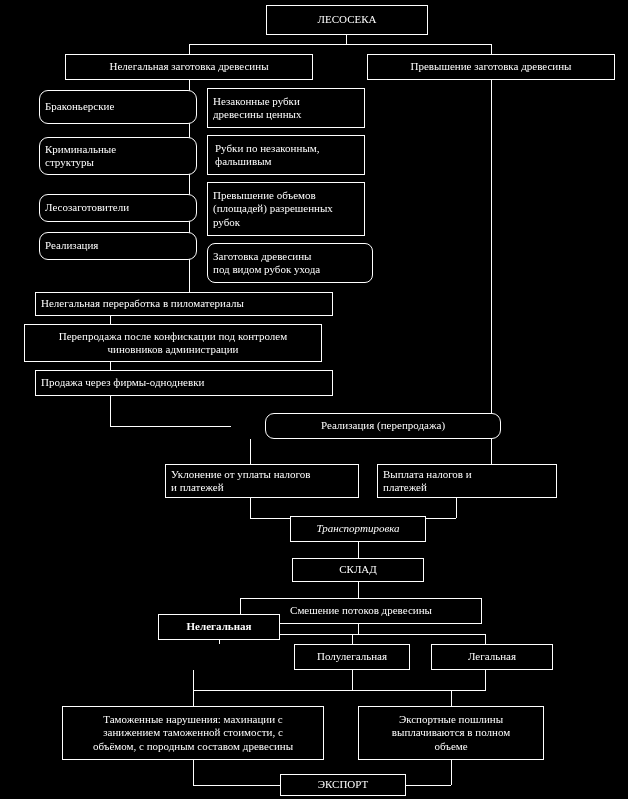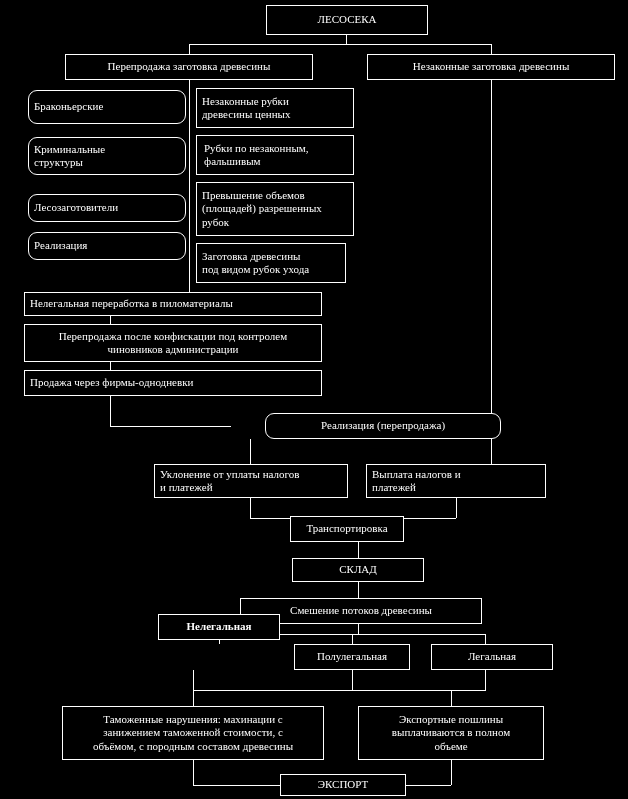--- a/index.html
+++ b/index.html
@@ -36,20 +36,21 @@
     text-align: center;
     padding: 2px 5px;
     white-space: pre-wrap;
   }
   .node.rounded {
     border-radius: 9px;
   }
   .node.left {
     justify-content: flex-start;
     text-align: left;
+    margin-left: 11px;
   }
   .connector {
     position: absolute;
     background: #ffffff;
   }
 </style>
 </head>
 <body>
 
 <div id="diagram">
@@ -80,46 +81,46 @@
     <div class="connector" style="left: 193px; top: 690px; width: 259px; height: 1px;"></div>
     <div class="connector" style="left: 193px; top: 690px; width: 1px; height: 16px;"></div>
     <div class="connector" style="left: 451px; top: 690px; width: 1px; height: 16px;"></div>
     <div class="connector" style="left: 485px; top: 670px; width: 1px; height: 20px;"></div>
     <div class="connector" style="left: 451px; top: 690px; width: 35px; height: 1px;"></div>
     <div class="connector" style="left: 193px; top: 760px; width: 1px; height: 25px;"></div>
     <div class="connector" style="left: 193px; top: 785px; width: 88px; height: 1px;"></div>
     <div class="connector" style="left: 451px; top: 760px; width: 1px; height: 25px;"></div>
     <div class="connector" style="left: 406px; top: 785px; width: 45px; height: 1px;"></div>
     <div class="node" style="left: 266px; top: 5px; width: 162px; height: 30px;">ЛЕСОСЕКА</div>
-    <div class="node" style="left: 65px; top: 54px; width: 248px; height: 26px;">Перепродажа заготовка древесины</div>
-    <div class="node" style="left: 367px; top: 54px; width: 248px; height: 26px;">Незаконные заготовка древесины</div>
+    <div class="node" style="left: 65px; top: 54px; width: 248px; height: 26px;">Нелегальная заготовка древесины</div>
+    <div class="node" style="left: 367px; top: 54px; width: 248px; height: 26px;">Превышение заготовка древесины</div>
     <div class="node rounded left" style="left: 28px; top: 90px; width: 158px; height: 34px;">Браконьерские</div>
     <div class="node left" style="left: 196px; top: 88px; width: 158px; height: 40px;">Незаконные рубки
 древесины ценных</div>
     <div class="node rounded left" style="left: 28px; top: 137px; width: 158px; height: 38px;">Криминальные
 структуры</div>
     <div class="node left" style="left: 196px; top: 135px; width: 158px; height: 40px; padding-left: 7px;">Рубки по незаконным,
 фальшивым</div>
     <div class="node left" style="left: 196px; top: 182px; width: 158px; height: 54px;">Превышение объемов
 (площадей) разрешенных
 рубок</div>
     <div class="node rounded left" style="left: 28px; top: 194px; width: 158px; height: 28px;">Лесозаготовители</div>
     <div class="node rounded left" style="left: 28px; top: 232px; width: 158px; height: 28px;">Реализация</div>
-    <div class="node left" style="left: 196px; top: 243px; width: 150px; height: 40px;">Заготовка древесины
+    <div class="node left" style="left: 196px; top: 243px; width: 166px; height: 40px; border-radius: 8px;">Заготовка древесины
 под видом рубок ухода</div>
     <div class="node left" style="left: 24px; top: 292px; width: 298px; height: 24px;">Нелегальная переработка в пиломатериалы</div>
     <div class="node" style="left: 24px; top: 324px; width: 298px; height: 38px;">Перепродажа после конфискации под контролем
 чиновников администрации</div>
     <div class="node left" style="left: 24px; top: 370px; width: 298px; height: 26px;">Продажа через фирмы-однодневки</div>
     <div class="node rounded" style="left: 231px; top: 413px; width: 236px; height: 26px; margin-left: 34px;">Реализация (перепродажа)</div>
     <div class="node left" style="left: 366px; top: 464px; width: 180px; height: 34px;">Выплата налогов и
 платежей</div>
     <div class="node left" style="left: 154px; top: 464px; width: 194px; height: 34px;">Уклонение от уплаты налогов
 и платежей</div>
-    <div class="node" style="left: 290px; top: 516px; width: 114px; height: 26px;">Транспортировка</div>
+    <div class="node" style="left: 290px; top: 516px; width: 136px; height: 26px; font-style: italic;">Транспортировка</div>
     <div class="node" style="left: 292px; top: 558px; width: 132px; height: 24px;">СКЛАД</div>
     <div class="node" style="left: 240px; top: 598px; width: 242px; height: 26px;">Смешение потоков древесины</div>
     <div class="node" style="left: 158px; top: 614px; width: 122px; height: 26px; font-weight: bold;">Нелегальная</div>
     <div class="node" style="left: 294px; top: 644px; width: 116px; height: 26px;">Полулегальная</div>
     <div class="node" style="left: 424px; top: 644px; width: 122px; height: 26px; margin-left: 7px;">Легальная</div>
     <div class="node" style="left: 62px; top: 706px; width: 262px; height: 54px;">Таможенные нарушения: махинации с
 занижением таможенной стоимости, с
 объёмом, с породным составом древесины</div>
     <div class="node" style="left: 358px; top: 706px; width: 186px; height: 54px;">Экспортные пошлины
 выплачиваются в полном

